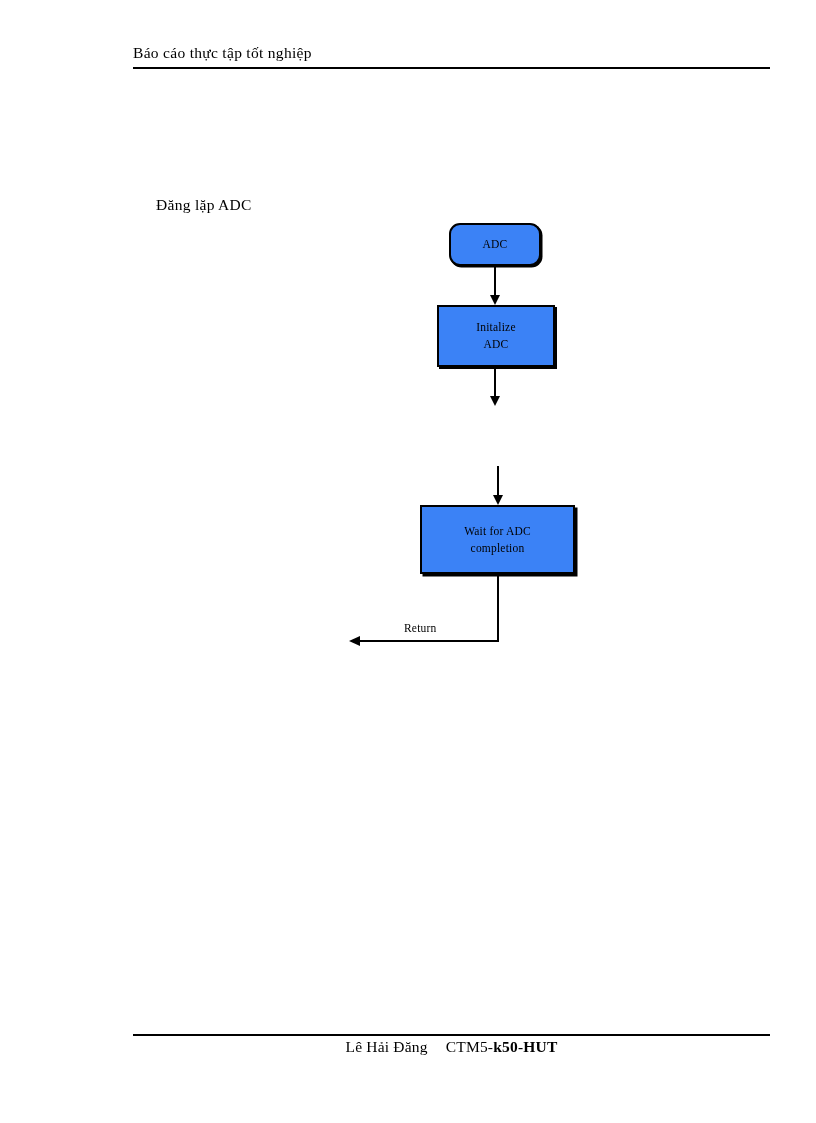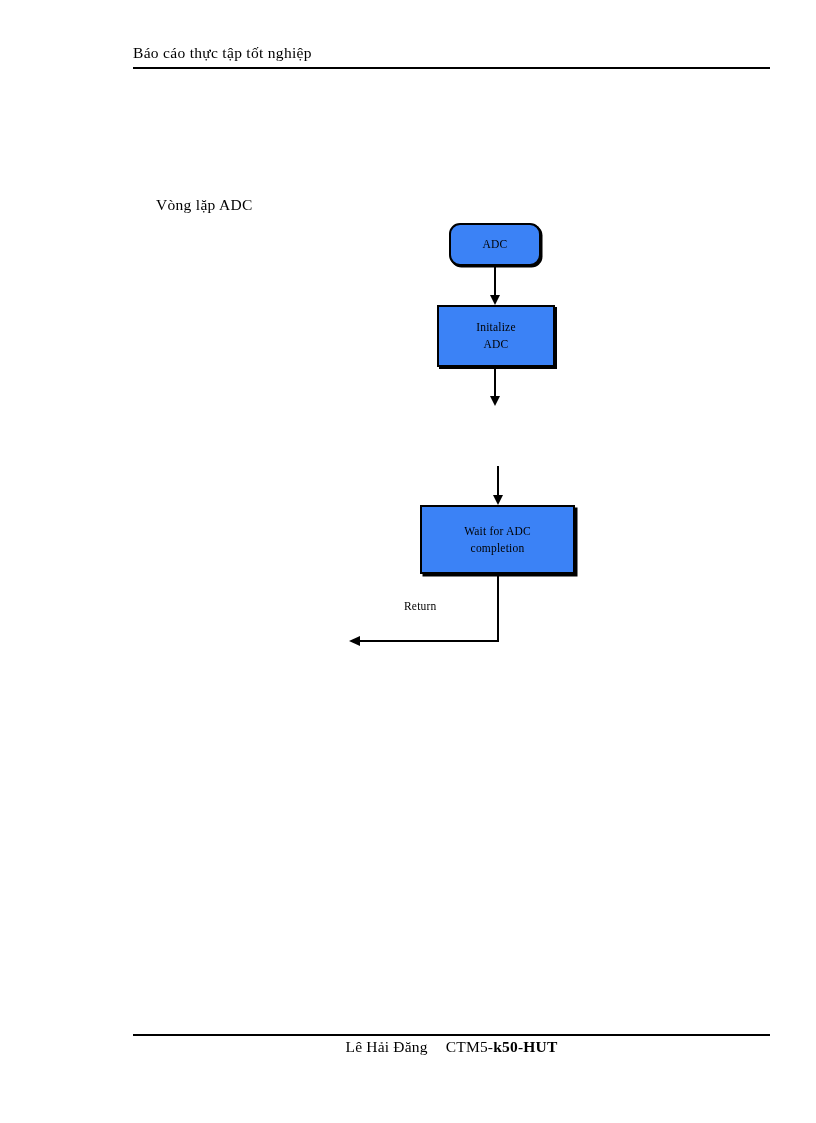--- a/index.html
+++ b/index.html
@@ -176,37 +176,37 @@
   .conn-3 { left: 497px; top: 466px; height: 29px; }
   .arr-3  { left: 493px; top: 495px; }
 
   .conn-return-v { left: 497px; top: 574px; height: 68px; }
   .conn-return-h { left: 360px; top: 640px; width: 139px; }
   .arr-return    { left: 349px; top: 636px; }
 
   .return-label {
     position: absolute;
     left: 404px;
-    top: 600px;
+    top: 622px;
     font-size: 11.5px;
     letter-spacing: 0.2px;
     white-space: nowrap;
   }
 </style>
 </head>
 <body>
 
 <div class="page">
 
   <div class="header">
     <div class="header-text">Báo cáo thực tập tốt nghiệp</div>
   </div>
   <div class="header-rule"></div>
 
-  <div class="caption">Vòng lặp ADC</div>
+  <div class="caption">Đăng lặp ADC</div>
 
   <div class="flow">
 
     <div class="node node-terminal">
       <span class="label">ADC</span>
     </div>
 
     <div class="vline conn-1"></div>
     <div class="arrow-down arr-1"></div>
 

